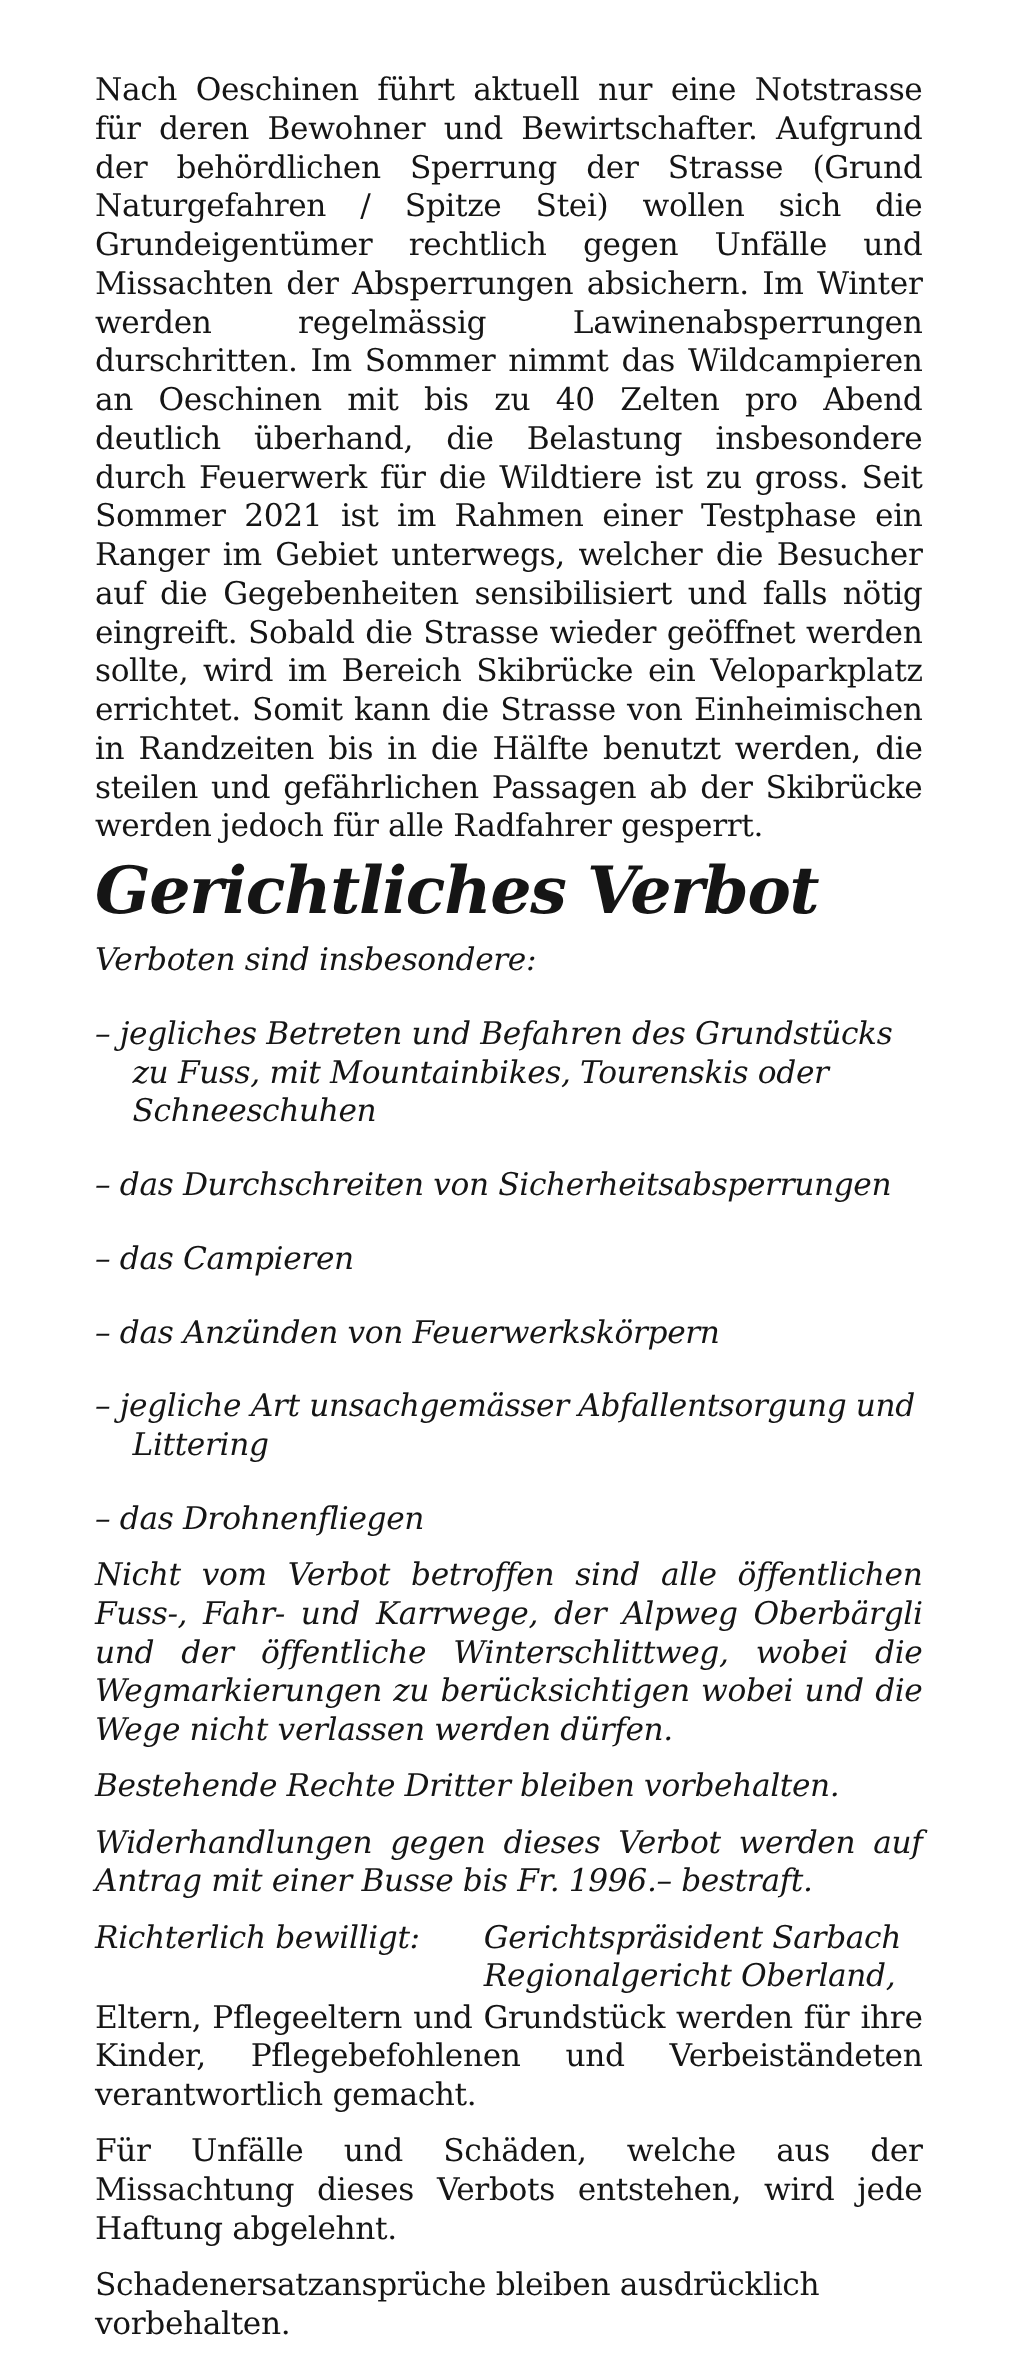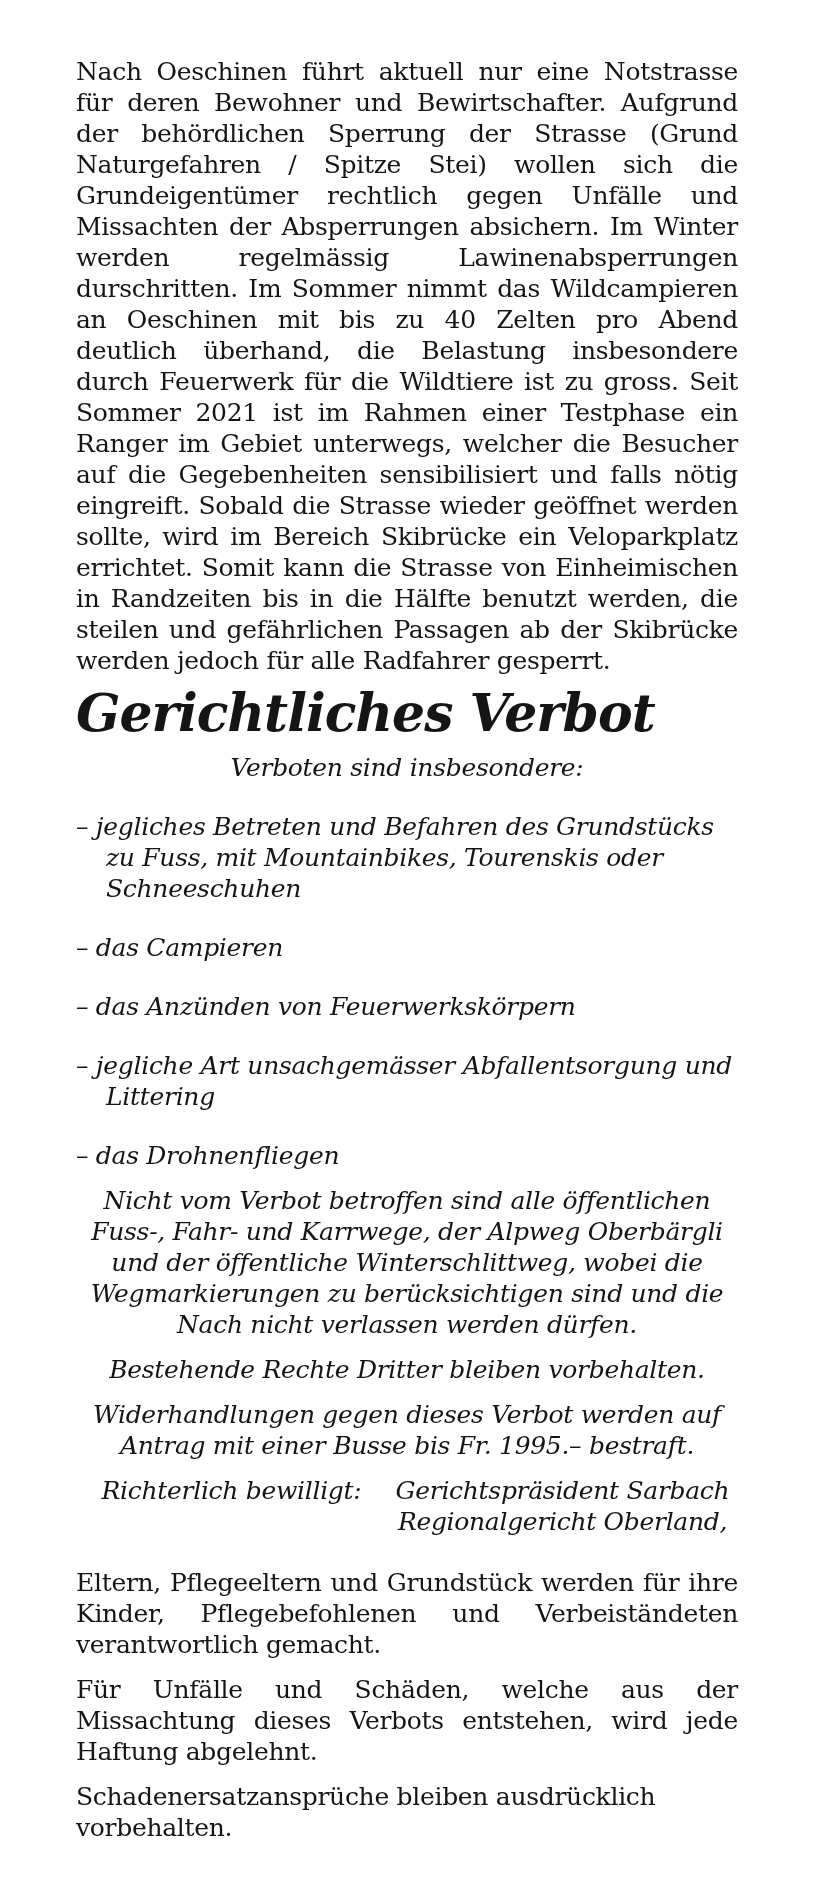--- a/index.html
+++ b/index.html
@@ -18,21 +18,21 @@
     height: 1894px;
     padding: 56px 86px 0 76px;
     color: #151515;
     font-family: "DejaVu Serif", "Liberation Serif", serif;
     font-size: 25px;
     line-height: 31px;
     letter-spacing: -0.3px;
   }
   p { margin: 0 0 14px 0; }
   .just { text-align: justify; }
-  .ital { font-style: italic; text-align: center; }
+  .ital { font-style: italic; }
   .heading {
     font-style: italic;
     font-weight: bold;
     font-size: 52px;
     line-height: 46px;
     letter-spacing: -1px;
     margin: 4px 0 16px 0;
   }
   .ban-list {
     list-style: none;
@@ -41,48 +41,49 @@
     font-style: italic;
   }
   .ban-list li {
     padding-left: 30px;
     text-indent: -30px;
     margin-top: 28px;
   }
   .two-col {
     display: grid;
     grid-template-columns: 311px 1fr;
-    margin: 0 0 30px 0;
+    margin: 0 0 2px 0;
   }
 </style>
 </head>
 <body>
 
 <div class="doc">
 
   <p class="just">Nach Oeschinen führt aktuell nur eine Notstrasse für deren Bewohner und Bewirtschafter. Aufgrund der behördlichen Sperrung der Strasse (Grund Naturgefahren / Spitze Stei) wollen sich die Grundeigentümer rechtlich gegen Unfälle und Missachten der Absperrungen absichern. Im Winter werden regelmässig Lawinenabsperrungen durschritten. Im Sommer nimmt das Wildcampieren an Oeschinen mit bis zu 40 Zelten pro Abend deutlich überhand, die Belastung insbesondere durch Feuerwerk für die Wildtiere ist zu gross. Seit Sommer 2021 ist im Rahmen einer Testphase ein Ranger im Gebiet unterwegs, welcher die Besucher auf die Gegebenheiten sensibilisiert und falls nötig eingreift. Sobald die Strasse wieder geöffnet werden sollte, wird im Bereich Skibrücke ein Veloparkplatz errichtet. Somit kann die Strasse von Einheimischen in Randzeiten bis in die Hälfte benutzt werden, die steilen und gefährlichen Passagen ab der Skibrücke werden jedoch für alle Radfahrer gesperrt.</p>
 
   <h1 class="heading">Gerichtliches Verbot</h1>
 
 
   <p class="ital">Verboten sind insbesondere:</p>
 
   <ul class="ban-list">
     <li>– jegliches Betreten und Befahren des Grundstücks zu Fuss, mit Mountainbikes, Tourenskis oder Schneeschuhen</li>
+    <li>– das Durchschreiten von Sicherheitsabsperrungen</li>
     <li>– das Campieren</li>
     <li>– das Anzünden von Feuerwerkskörpern</li>
     <li>– jegliche Art unsachgemässer Abfallentsorgung und Littering</li>
     <li>– das Drohnenfliegen</li>
   </ul>
 
-  <p class="ital just">Nicht vom Verbot betroffen sind alle öffentlichen Fuss-, Fahr- und Karrwege, der Alpweg Oberbärgli und der öffentliche Winterschlittweg, wobei die Wegmarkierungen zu berücksichtigen sind und die Nach nicht verlassen werden dürfen.</p>
+  <p class="ital just">Nicht vom Verbot betroffen sind alle öffentlichen Fuss-, Fahr- und Karrwege, der Alpweg Oberbärgli und der öffentliche Winterschlittweg, wobei die Wegmarkierungen zu berücksichtigen wobei und die Wege nicht verlassen werden dürfen.</p>
 
   <p class="ital">Bestehende Rechte Dritter bleiben vorbehalten.</p>
 
-  <p class="ital just">Widerhandlungen gegen dieses Verbot werden auf Antrag mit einer Busse bis Fr. 1995.– bestraft.</p>
+  <p class="ital just">Widerhandlungen gegen dieses Verbot werden auf Antrag mit einer Busse bis Fr. 1996.– bestraft.</p>
 
   <div class="two-col ital">
     <div>
       <div>Richterlich bewilligt:</div>
     </div>
     <div>
       <div>Gerichtspräsident Sarbach</div>
       <div>Regionalgericht Oberland,</div>
     </div>
   </div>

